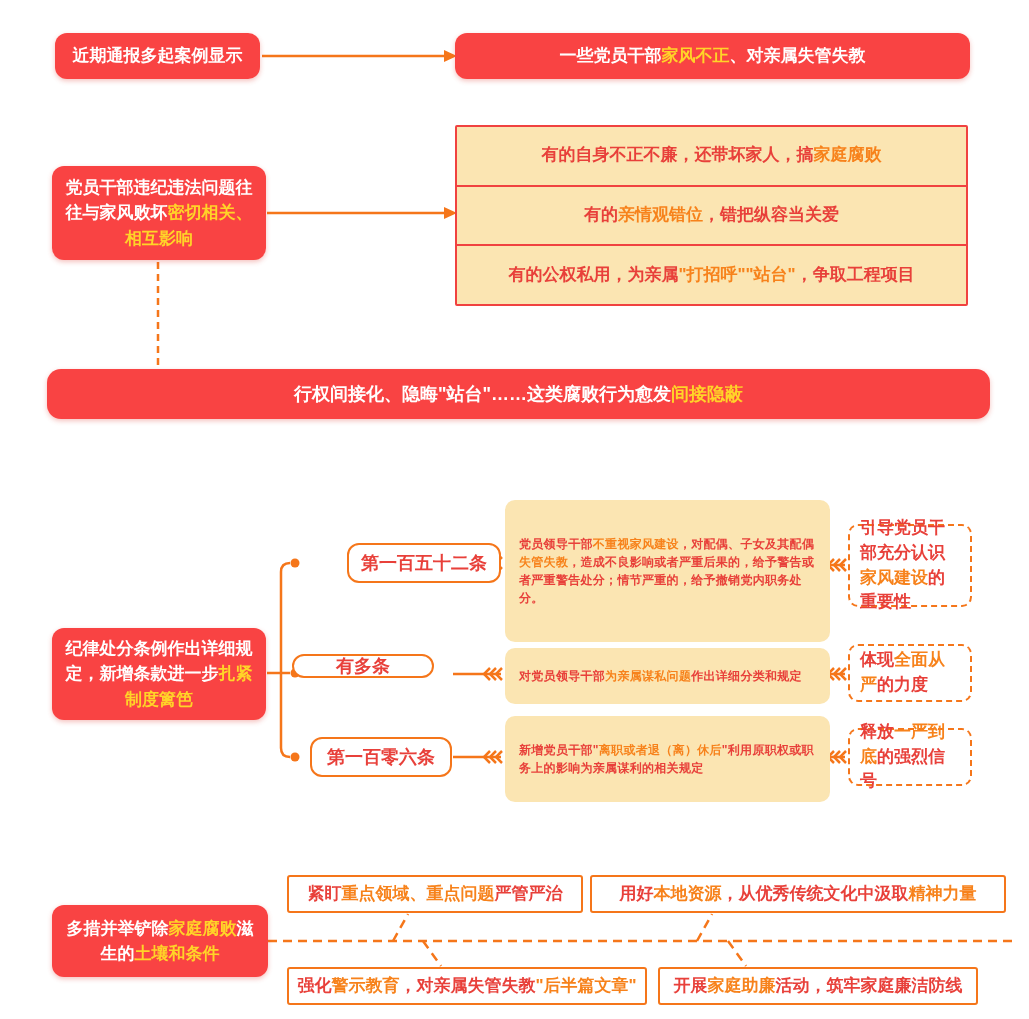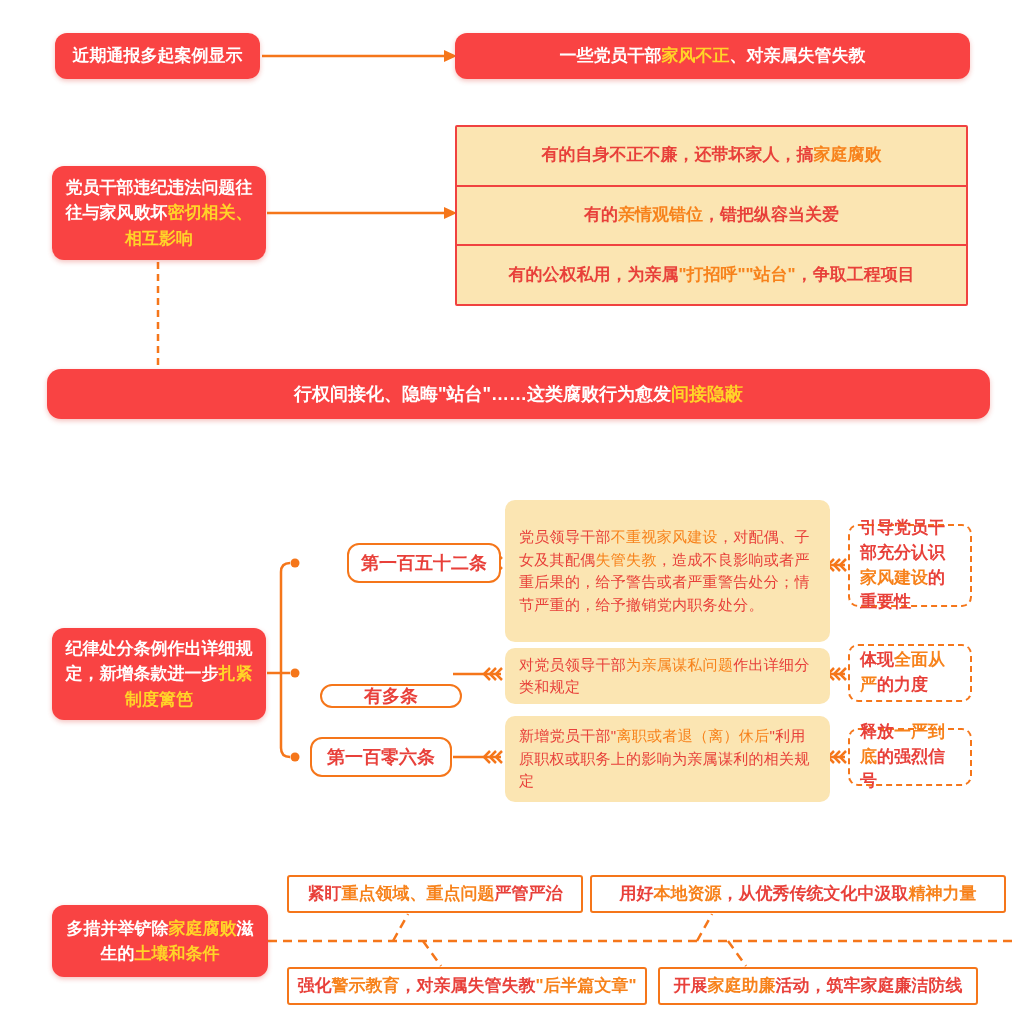--- a/index.html
+++ b/index.html
@@ -18,21 +18,21 @@
     background:#FBE5B2;border:2px solid #F04240;border-radius:2px;
     display:flex;flex-direction:column;
   }
   .cream-row{
     display:flex;align-items:center;justify-content:center;text-align:center;
     font-weight:bold;font-size:17px;border-bottom:2px solid #F04240;flex:1;
     padding:2px 24px;line-height:1.35;
   }
   .cream-row:last-child{border-bottom:none;}
   .cream-card{
-    background:#FBE5B2;border-radius:10px;font-weight:normal;font-size:15px;
+    background:#FBE5B2;border-radius:10px;font-weight:bold;font-size:12px;
     line-height:1.5;padding:10px 14px;display:flex;align-items:center;
     letter-spacing:.3px;
   }
   .label-pill{
     background:#ffffff;border:2.5px solid #F5761A;border-radius:12px;
     color:#E8403A;font-weight:bold;font-size:18px;
     display:flex;align-items:center;justify-content:center;text-align:center;
   }
   .note-dashed{
     background:#ffffff;border:2.5px dashed #F5761A;border-radius:10px;
@@ -138,21 +138,21 @@
     <span><span class="seg-w">行权间接化、隐晦"站台"……这类腐败行为愈发</span><span class="seg-y">间接隐蔽</span></span>
   </div>
 
   <div class="abs box-red fs17" style="left:52px;top:628px;width:214px;height:92px;">
     <span><span class="seg-w">纪律处分条例作出详细规定，新增条款进一步</span><span class="seg-y">扎紧制度篱笆</span></span>
   </div>
 
   <div class="abs label-pill" style="left:310px;top:543px;width:154px;height:40px;margin-left:37px;">
     <span>第一百五十二条</span>
   </div>
-  <div class="abs label-pill" style="left:320px;top:654px;width:142px;height:24px;margin-top:30px;">
+  <div class="abs label-pill" style="left:292px;top:654px;width:142px;height:24px;">
     <span>有多条</span>
   </div>
   <div class="abs label-pill" style="left:310px;top:737px;width:142px;height:40px;">
     <span>第一百零六条</span>
   </div>
 
   <div class="abs cream-card" style="left:505px;top:500px;width:325px;height:142px;">
     <span><span class="seg-r">党员领导干部</span><span class="seg-o">不重视家风建设</span><span class="seg-r">，对配偶、子女及其配偶</span><span class="seg-o">失管失教</span><span class="seg-r">，造成不良影响或者严重后果的，给予警告或者严重警告处分；情节严重的，给予撤销党内职务处分。</span></span>
   </div>
   <div class="abs cream-card" style="left:505px;top:648px;width:325px;height:56px;">

